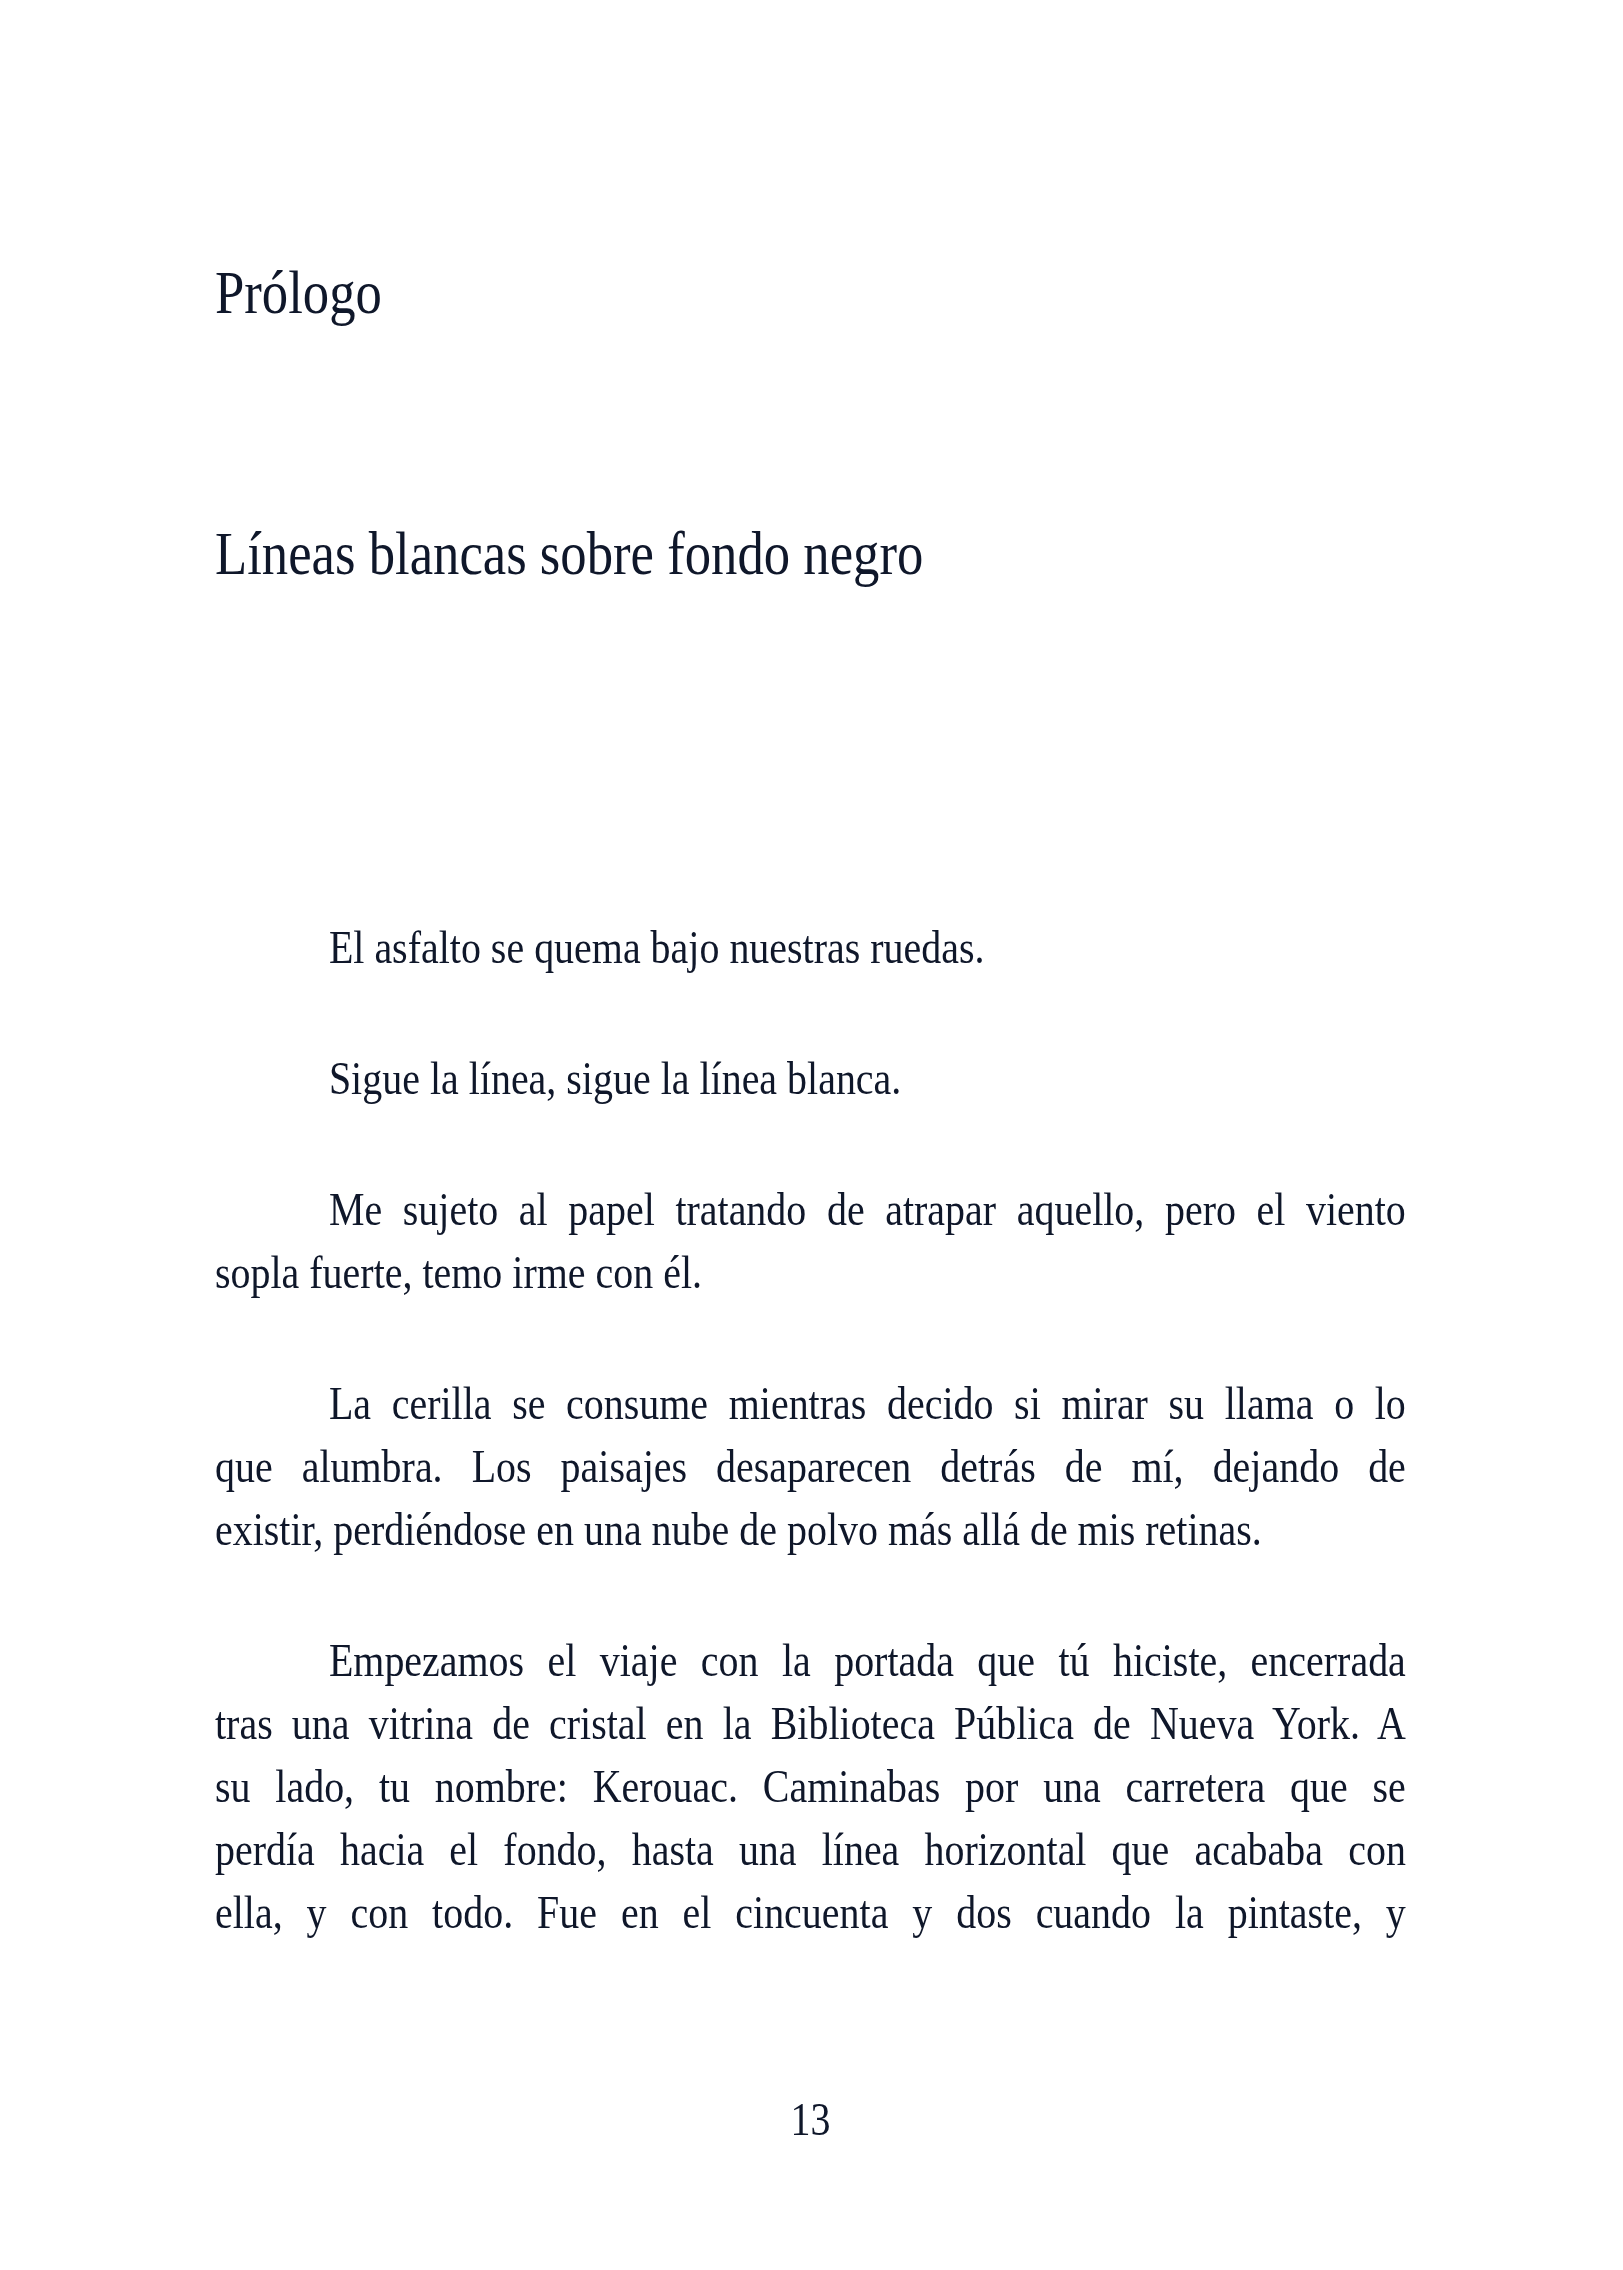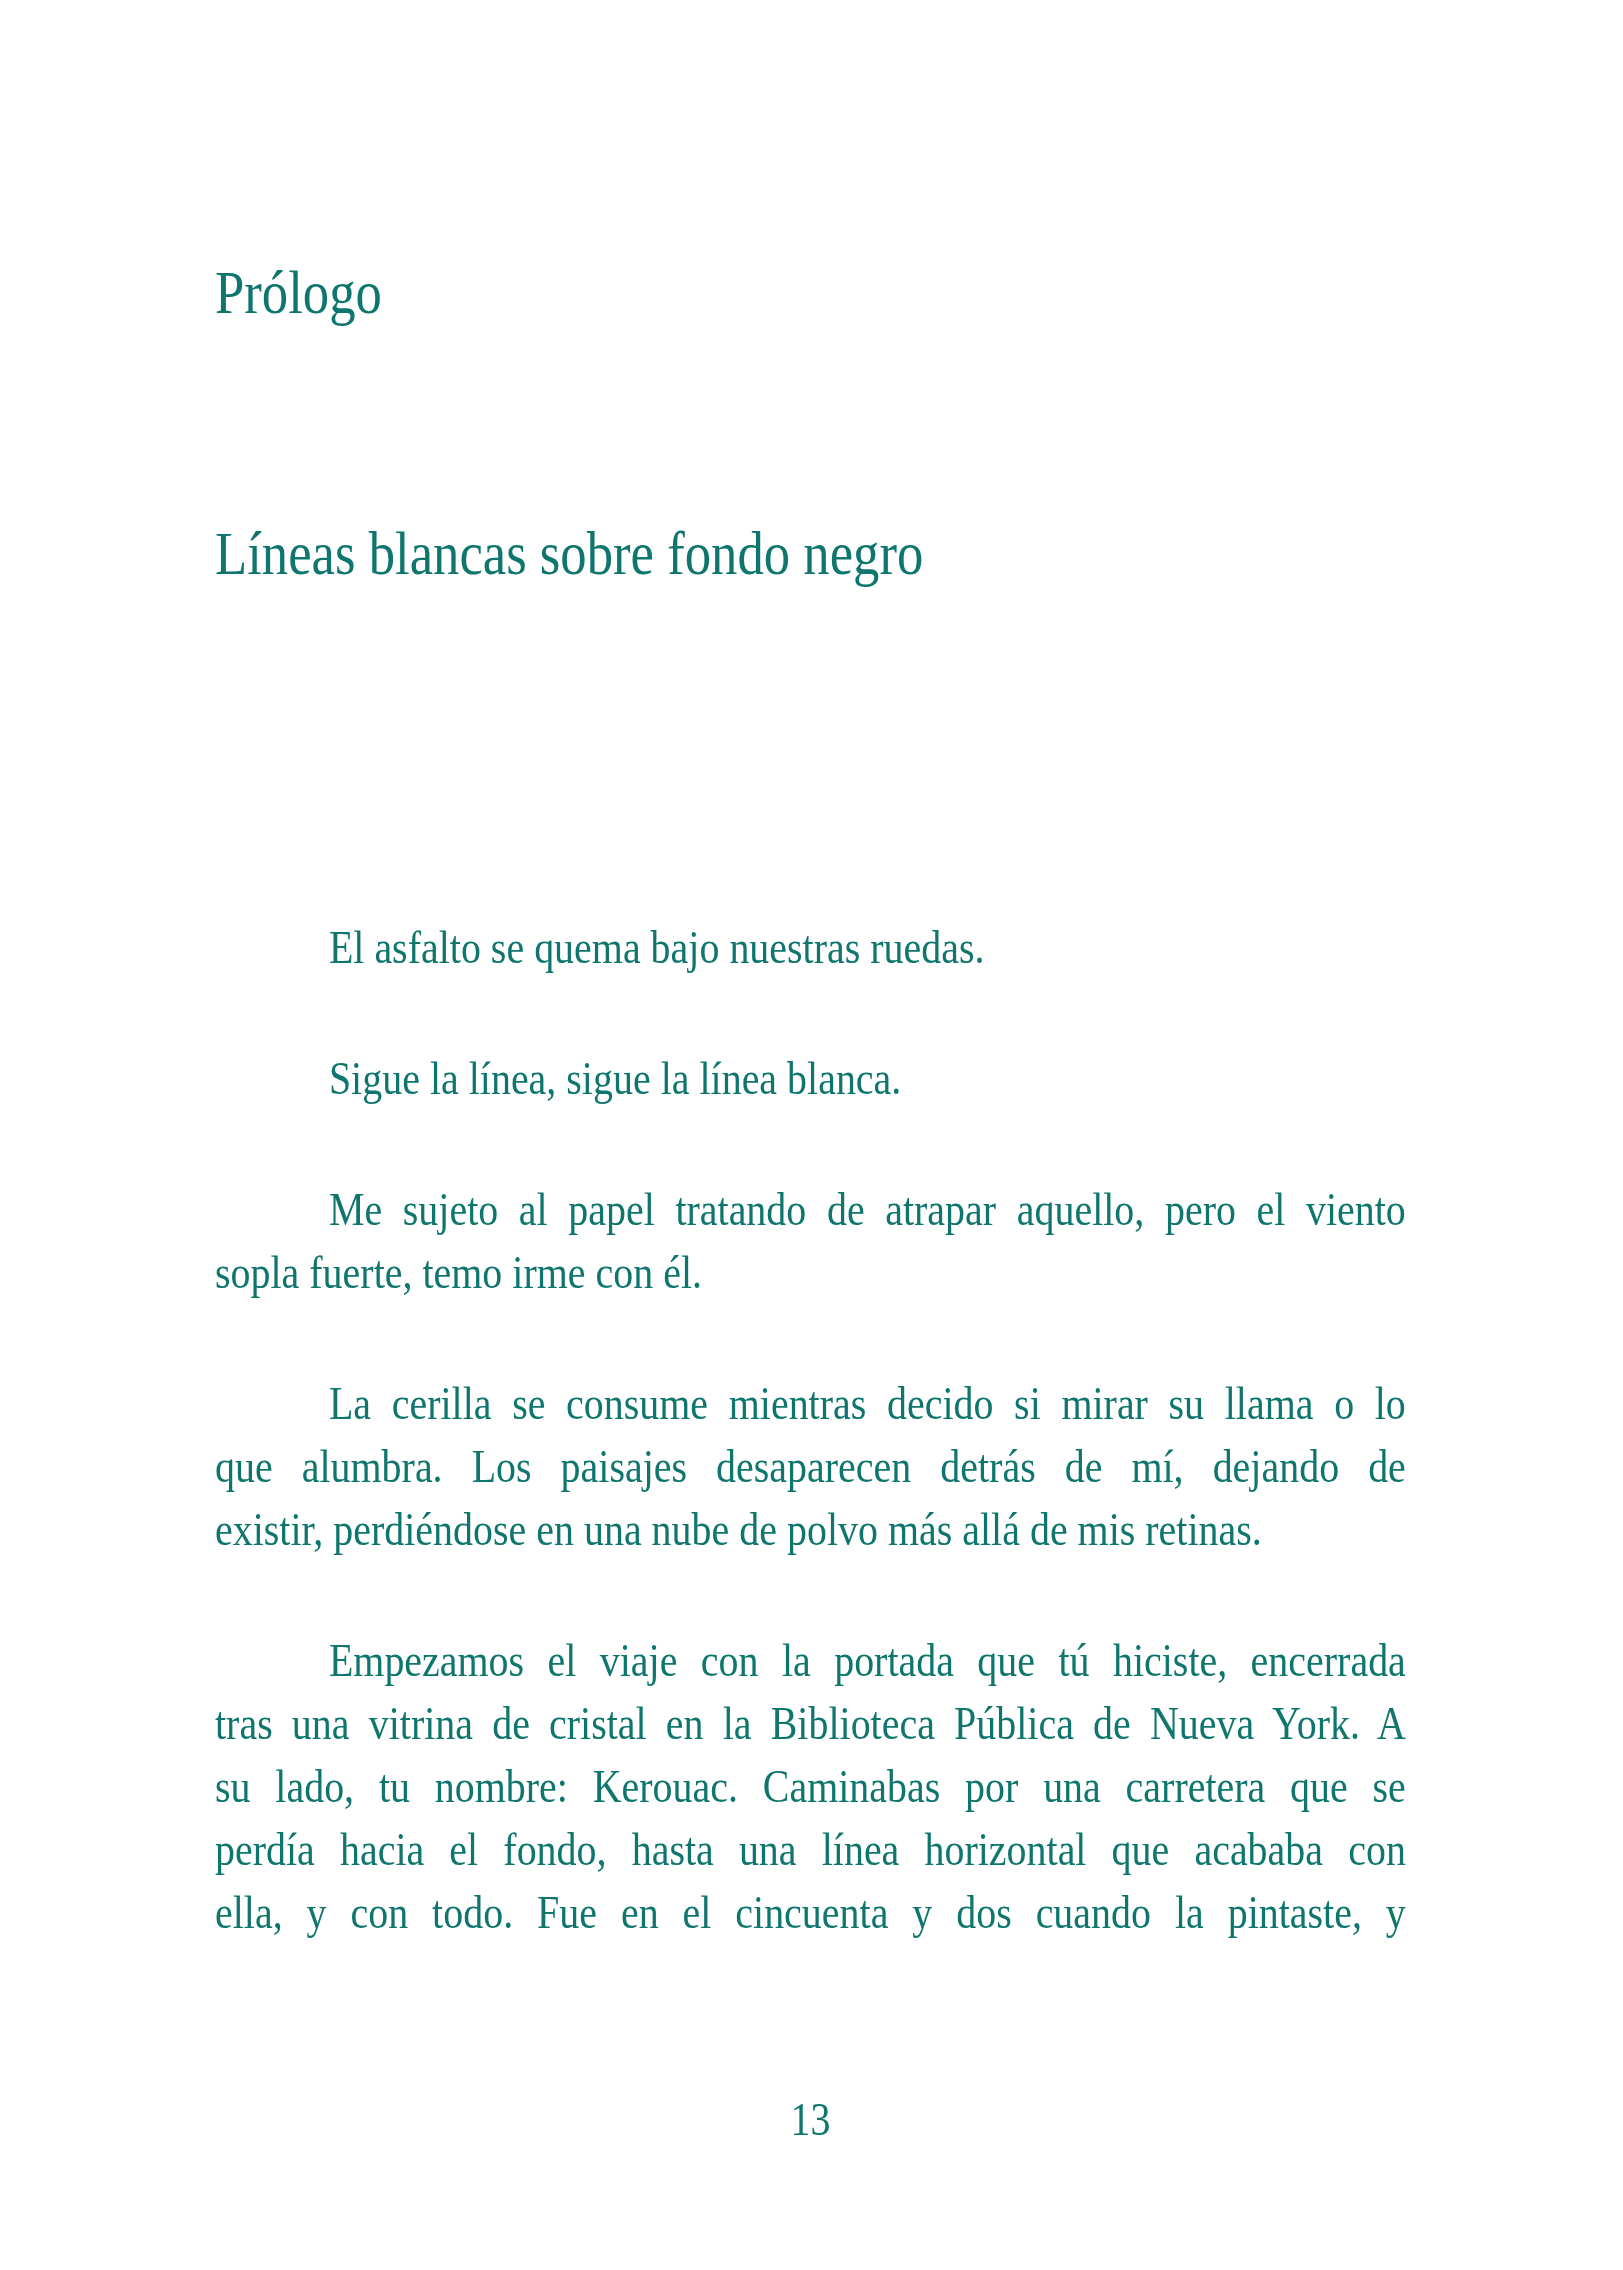--- a/index.html
+++ b/index.html
@@ -7,21 +7,21 @@
     padding: 0;
     background: #e8e8e8;
   }
   .page {
     position: relative;
     width: 1624px;
     height: 2271px;
     background: #ffffff;
     overflow: hidden;
     font-family: "Liberation Serif", "DejaVu Serif", serif;
-    color: #0f766e;
+    color: #0f172a;
     margin: 0 auto;
   }
   
   .col {
     position: absolute;
     left: 215px;
     top: 0;
     width: 1401px;
     height: 2271px;
     transform: scaleX(0.85);

